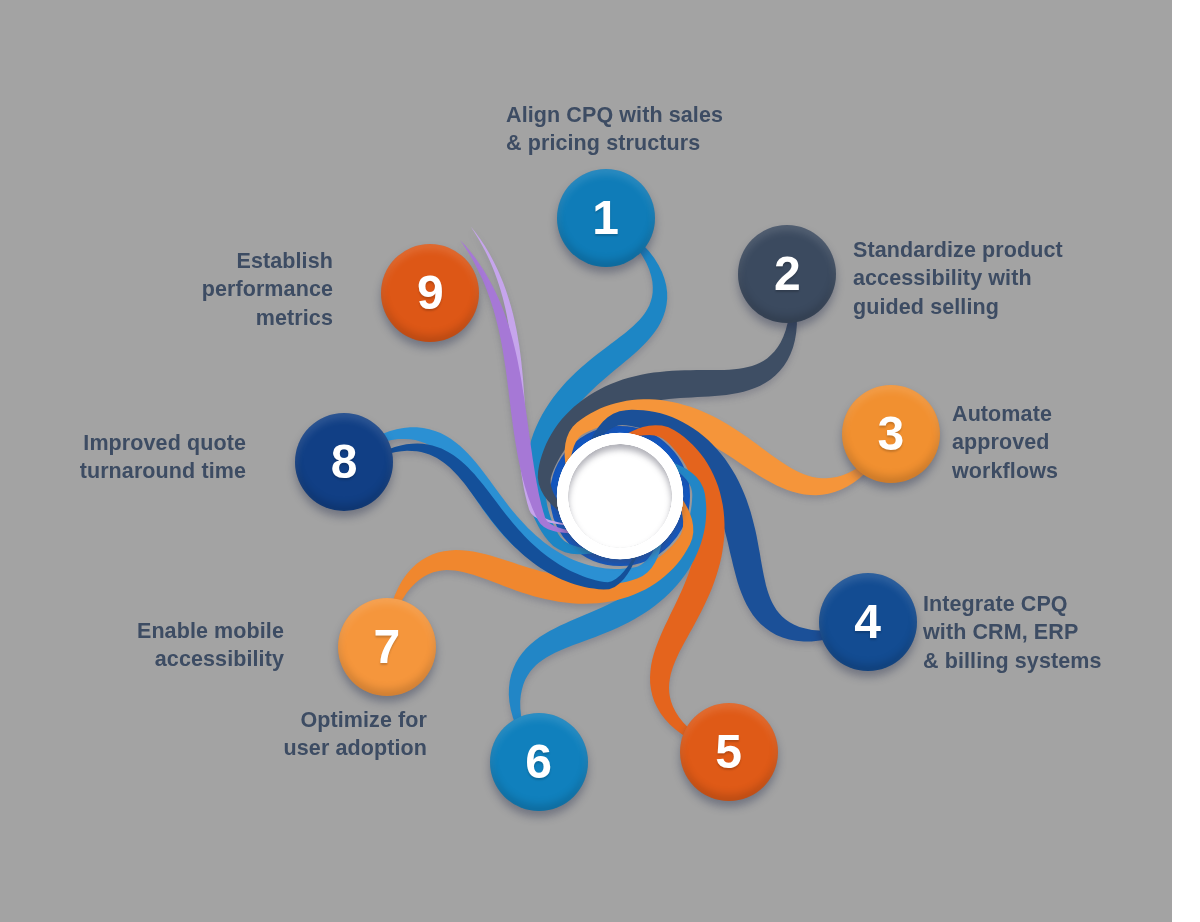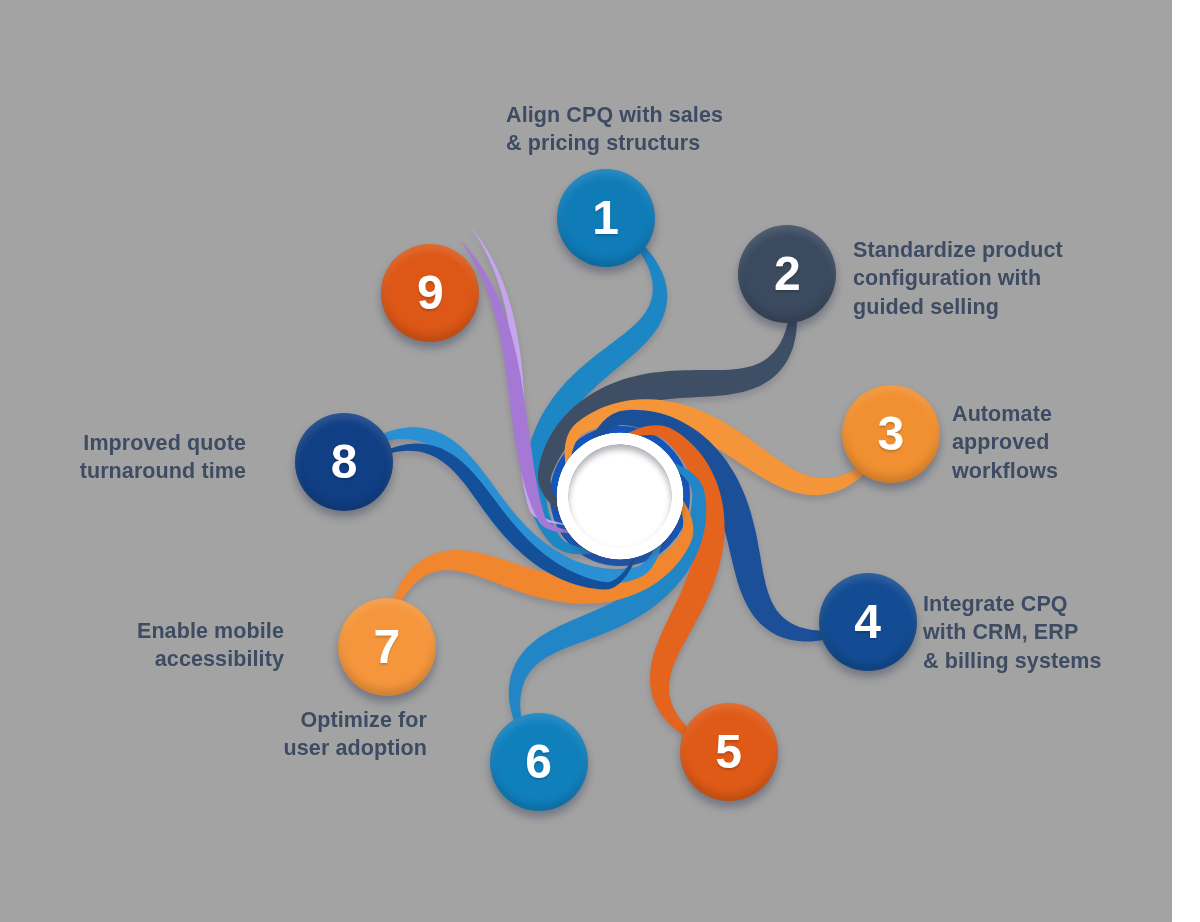--- a/index.html
+++ b/index.html
@@ -59,34 +59,37 @@
         <path d="M587.8,448.3 A57.5,57.5 0 0 1 670.8,523.0" stroke="#ffffff" stroke-width="11" fill="none" stroke-linecap="round"></path>
         <path d="M626.0,438.8 A57.5,57.5 0 0 1 641.5,549.3" stroke="#ffffff" stroke-width="11" fill="none" stroke-linecap="round"></path>
         <path d="M661.4,456.1 A57.5,57.5 0 0 1 602.2,550.7" stroke="#ffffff" stroke-width="11" fill="none" stroke-linecap="round"></path>
         <path d="M677.4,492.0 A57.5,57.5 0 0 1 571.2,526.5" stroke="#ffffff" stroke-width="11" fill="none" stroke-linecap="round"></path>
       </g>
   </svg>
 
   <div class="item-label" style="left:506px;top:101px">Align CPQ with sales
 &amp; pricing structurs</div>
   <div class="item-label" style="left:853px;top:236px">Standardize product
-configuration with
+accessibility with
 guided selling</div>
   <div class="item-label" style="left:952px;top:400px">Automate
 approved
 workflows</div>
   <div class="item-label" style="left:923px;top:590px">Integrate CPQ
 with CRM, ERP
 &amp; billing systems</div>
   <div class="item-label align-right" style="right:745px;top:706px">Optimize for
 user adoption</div>
   <div class="item-label align-right" style="right:926px;top:429px">Improved quote
 turnaround time</div>
   <div class="item-label align-right" style="right:888px;top:617px">Enable mobile
 accessibility</div>
+  <div class="item-label align-right" style="right:839px;top:247px">Establish
+performance
+metrics</div>
 
   <div class="item-circle" style="left: 556.5px; top: 169.4px; background: rgb(15, 124, 184);">
       <span class="item-number">1</span>
     </div>
   <div class="item-circle" style="left: 738.3px; top: 225px; background: rgb(59, 74, 95);">
       <span class="item-number">2</span>
     </div>
   <div class="item-circle" style="left: 841.9px; top: 384.5px; background: rgb(241, 144, 48);">
       <span class="item-number">3</span>
     </div>

